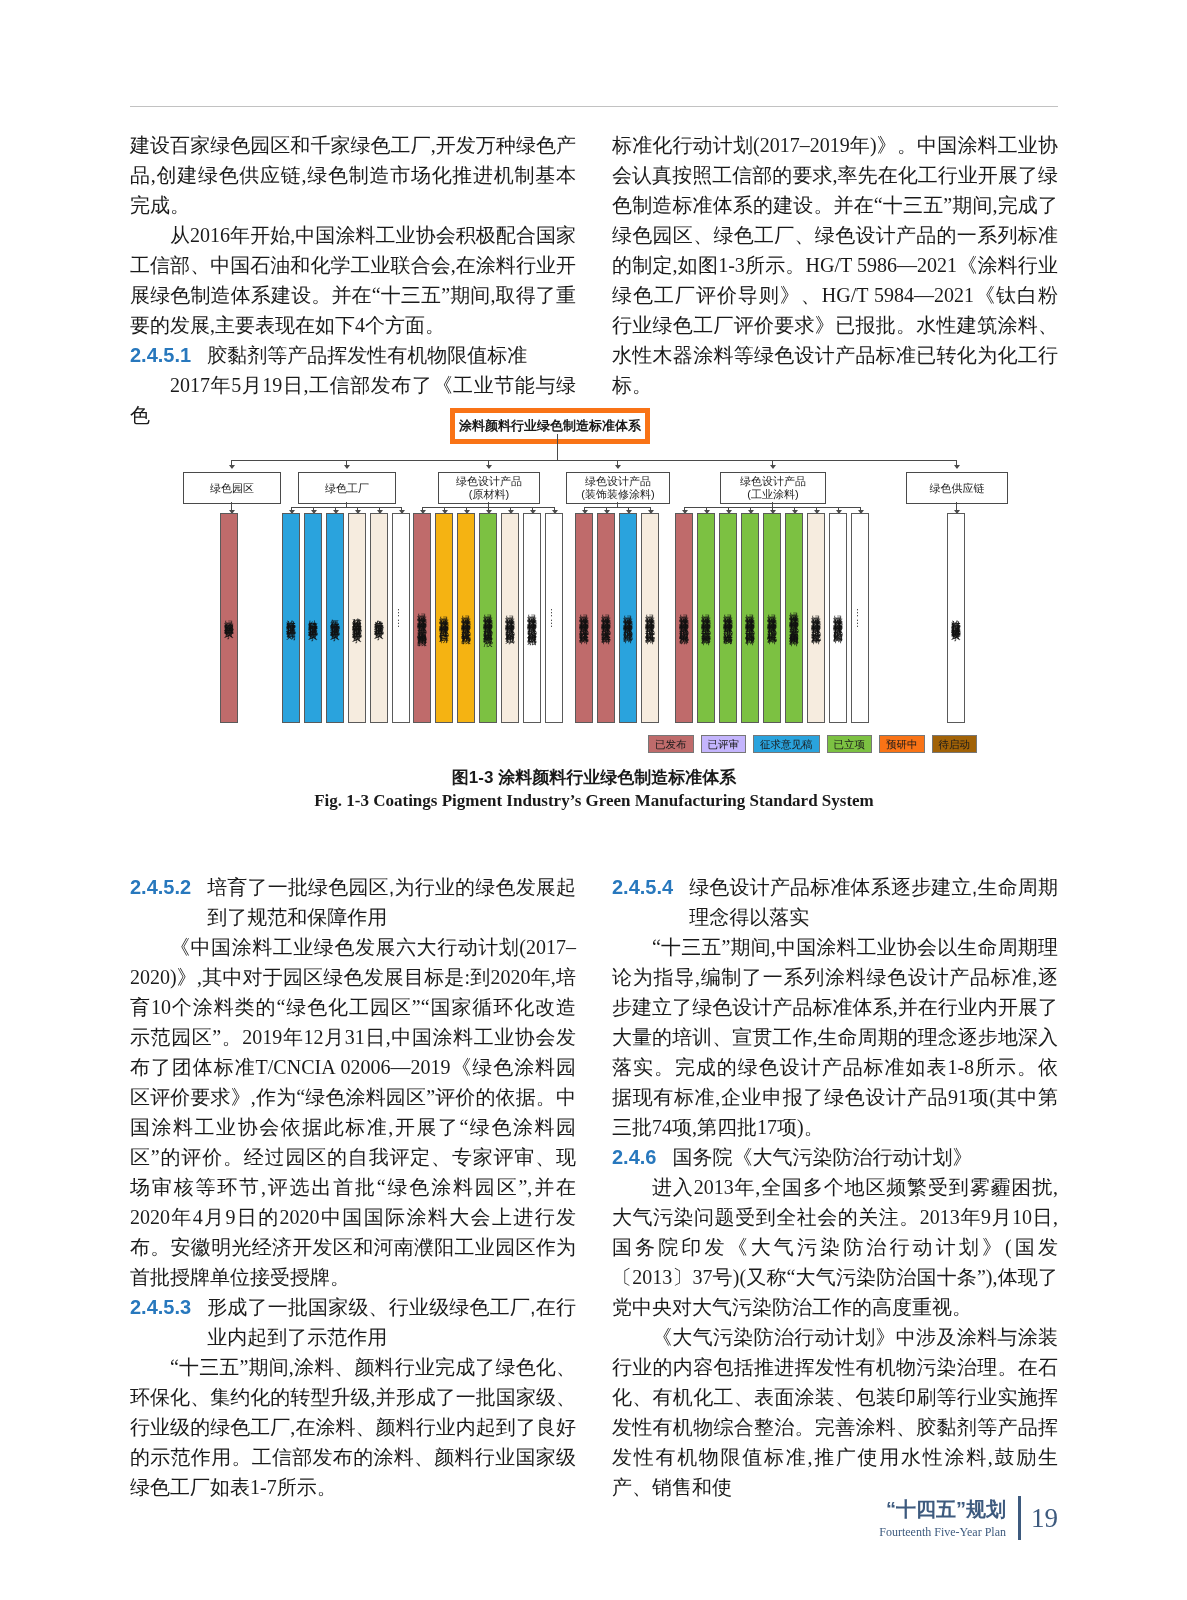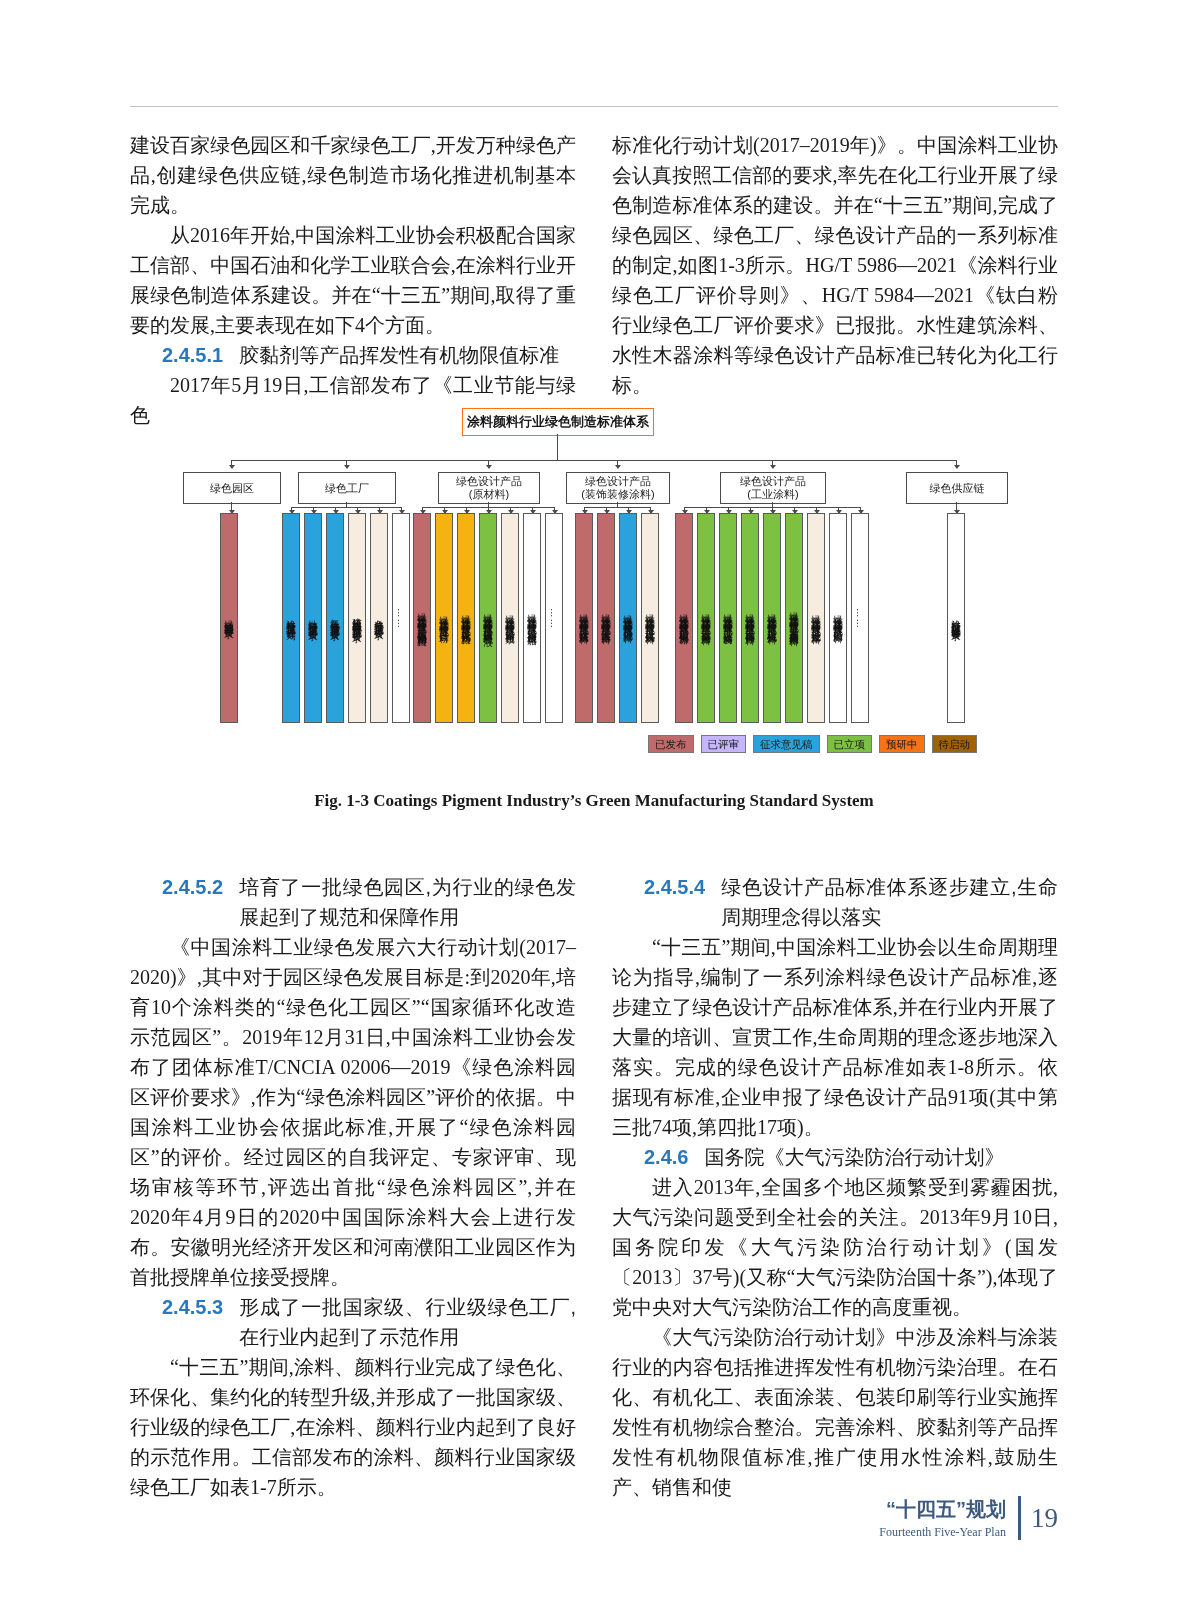--- a/index.html
+++ b/index.html
@@ -10,27 +10,27 @@
              font-family:"Liberation Sans","DejaVu Sans",sans-serif;
              font-size:15px;color:#8e9bab;letter-spacing:.5px;}
   .header-rule{position:absolute;left:130px;right:129px;top:106px;border-top:1px solid #c2c2c2;}
   
   .cols{position:absolute;left:130px;width:928px;display:flex;gap:36px;}
   .cols-top{top:130px;}
   .cols-bottom{top:872px;}
   .col{width:446px;font-size:20px;line-height:30px;text-align:justify;}
   .para{margin:0;text-indent:2em;}
   .para.noindent{text-indent:0;}
-  .heading{display:flex;font-family:"Liberation Sans","DejaVu Sans",sans-serif;margin-left:32px;}
+  .heading{display:flex;font-family:"Liberation Sans","DejaVu Sans",sans-serif;}
   .hnum{flex:none;margin-right:16px;color:#2878bd;font-weight:bold;}
   .htext{flex:1;}
   
   .figure{position:absolute;left:130px;top:403px;width:928px;height:360px;
           font-family:"Liberation Sans","DejaVu Sans",sans-serif;}
-  .rootbox{position:absolute;left:332px;top:5px;width:190px;height:26px;border:1px solid #f97316;
+  .rootbox{position:absolute;left:320px;top:5px;width:190px;height:26px;border:5px solid #f97316;
            display:flex;align-items:center;justify-content:center;font-size:13px;font-weight:bold;}
   .rootstem{position:absolute;left:427px;top:31px;height:26px;border-left:1px solid #4a4a4a;}
   .trunk{position:absolute;left:101px;top:57px;width:725px;border-top:1px solid #4a4a4a;}
   .trunkdrop{position:absolute;top:57px;height:8px;border-left:1px solid #4a4a4a;}
   .trunkdrop::after{content:'';position:absolute;left:-3px;bottom:-4px;
     border:3px solid transparent;border-top:4px solid #4a4a4a;}
   .l2box{position:absolute;top:69px;height:30px;border:1px solid #4a4a4a;background:#fff;
          display:flex;flex-direction:column;align-items:center;justify-content:center;
          font-size:11px;line-height:13px;text-align:center;}
   .boxstem{position:absolute;top:99px;height:5px;border-left:1px solid #4a4a4a;}
@@ -236,20 +236,21 @@
       <div class="legend">
         <div class="chip" style="background: rgb(191, 107, 107);">已发布</div>
         <div class="chip" style="background: #c4b5fd;">已评审</div>
         <div class="chip" style="background: rgb(42, 163, 221);">征求意见稿</div>
         <div class="chip" style="background: rgb(124, 193, 66);">已立项</div>
         <div class="chip" style="background: #f97316; text-align: right;">预研中</div>
         <div class="chip" style="background: #a16207;">待启动</div>
       </div>
     </div>
 
+  <div class="cap-cn">图1-3  涂料颜料行业绿色制造标准体系</div>
   <div class="cap-en">Fig. 1-3  Coatings Pigment Industry’s Green Manufacturing Standard System</div>
 
   <div class="cols cols-bottom">
     <div class="col" id="col-bottom-left">
         <div class="heading">
           <div class="hnum">2.4.5.2</div>
           <div class="htext">培育了一批绿色园区,为行业的绿色发展起到了规范和保障作用</div>
         </div>
         <div class="para">《中国涂料工业绿色发展六大行动计划(2017–2020)》,其中对于园区绿色发展目标是:到2020年,培育10个涂料类的“绿色化工园区”“国家循环化改造示范园区”。2019年12月31日,中国涂料工业协会发布了团体标准T/CNCIA 02006—2019《绿色涂料园区评价要求》,作为“绿色涂料园区”评价的依据。中国涂料工业协会依据此标准,开展了“绿色涂料园区”的评价。经过园区的自我评定、专家评审、现场审核等环节,评选出首批“绿色涂料园区”,并在2020年4月9日的2020中国国际涂料大会上进行发布。安徽明光经济开发区和河南濮阳工业园区作为首批授牌单位接受授牌。</div>
         <div class="heading">

